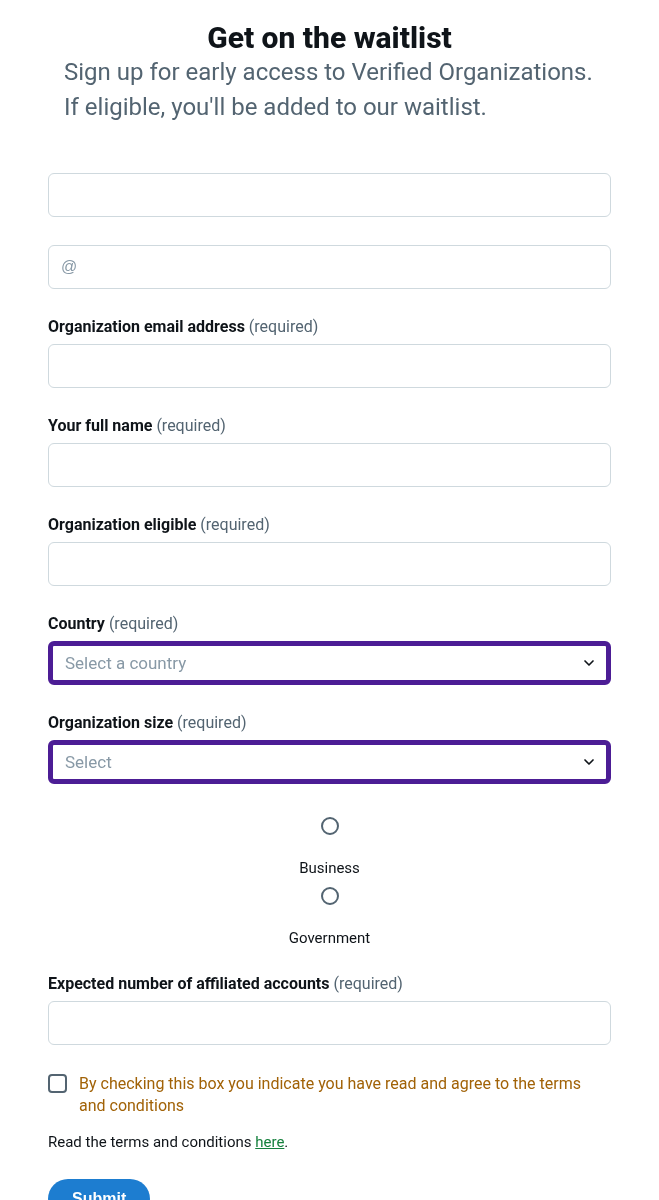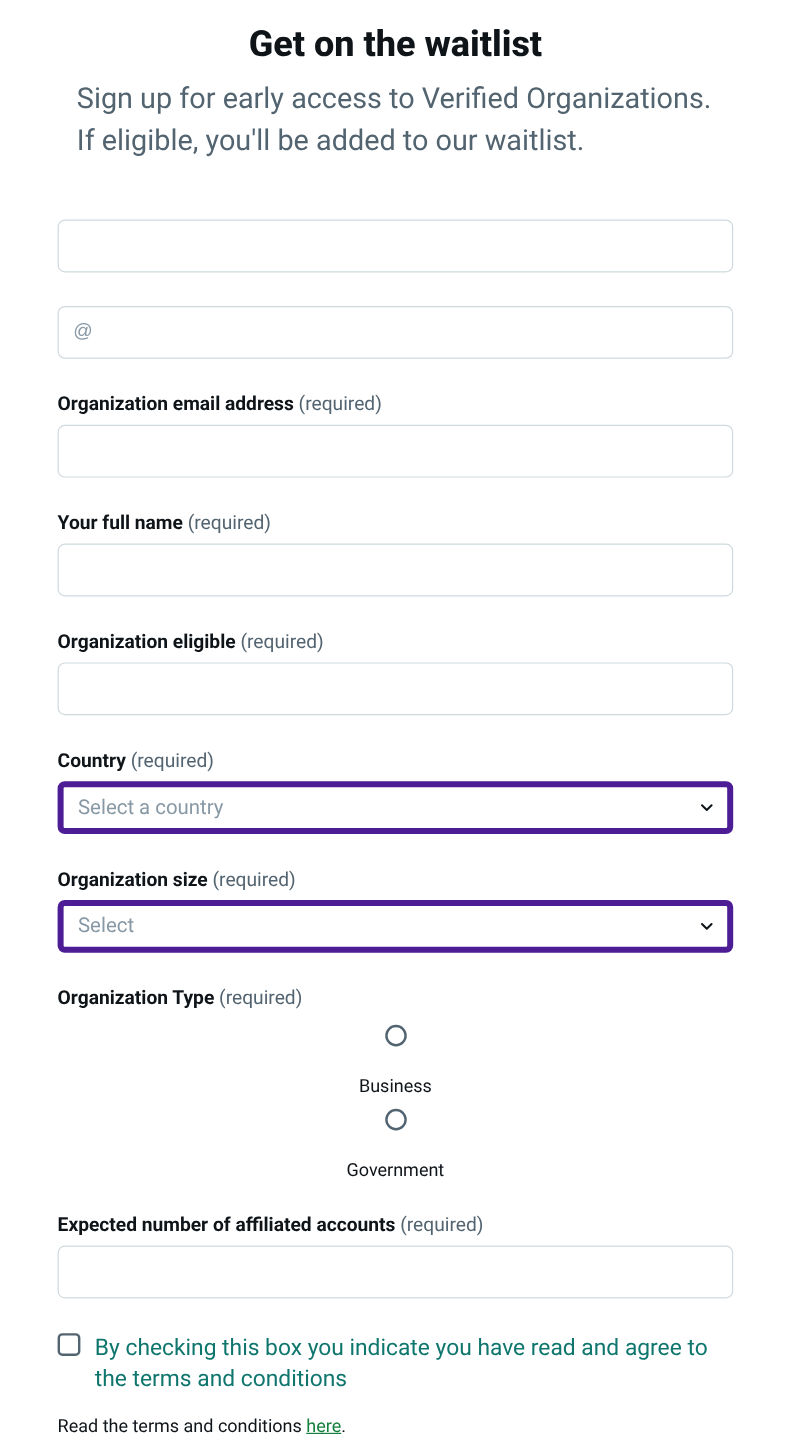--- a/index.html
+++ b/index.html
@@ -8,21 +8,20 @@
       background: #fff;
       color: #0f1419;
       width: 659px;
       padding: 20px 48px 48px;
     }
     .title {
       font-size: 30px;
       font-weight: 800;
       text-align: center;
       color: #0f1419;
-      margin-bottom: 10px;
     }
     .subtitle {
       font-size: 24px;
       font-weight: 400;
       text-align: left;
       color: #536471;
       line-height: 1.45;
       margin: 0 16px 48px;
     }
     .field { margin-bottom: 28px; }
@@ -103,22 +102,22 @@
     .checkbox-box {
       width: 19px;
       height: 19px;
       border: 2px solid #536471;
       border-radius: 4px;
       flex-shrink: 0;
       margin-top: 1px;
       cursor: pointer;
     }
     .checkbox-text {
-      font-size: 19px;
-      color: #0f766e;
+      font-size: 16px;
+      color: #a16207;
       line-height: 1.4;
     }
     .terms-line {
       font-size: 15px;
       color: #0f1419;
       margin-bottom: 28px;
     }
     .terms-line a {
       color: #15803d;
       text-decoration: underline;
@@ -204,24 +203,20 @@
     </div>
     <span class="chevron">
       <svg width="16" height="16" viewBox="0 0 24 24" fill="none" stroke="#0f1419" stroke-width="2.5" stroke-linecap="round" stroke-linejoin="round">
           <polyline points="6 9 12 15 18 9"></polyline>
         </svg>
     </span>
   </div>
 </div>
 
 <div class="org-type-block">
-  <label class="field-label">
-    <span>Organization Type</span>
-    <span class="required">(required)</span>
-  </label>
   <div class="radio-group">
     <div class="radio-row">
       <span class="radio-circle"></span>
       <span class="radio-label">Business</span>
     </div>
     <div class="radio-row">
       <span class="radio-circle"></span>
       <span class="radio-label">Government</span>
     </div>
   </div>

